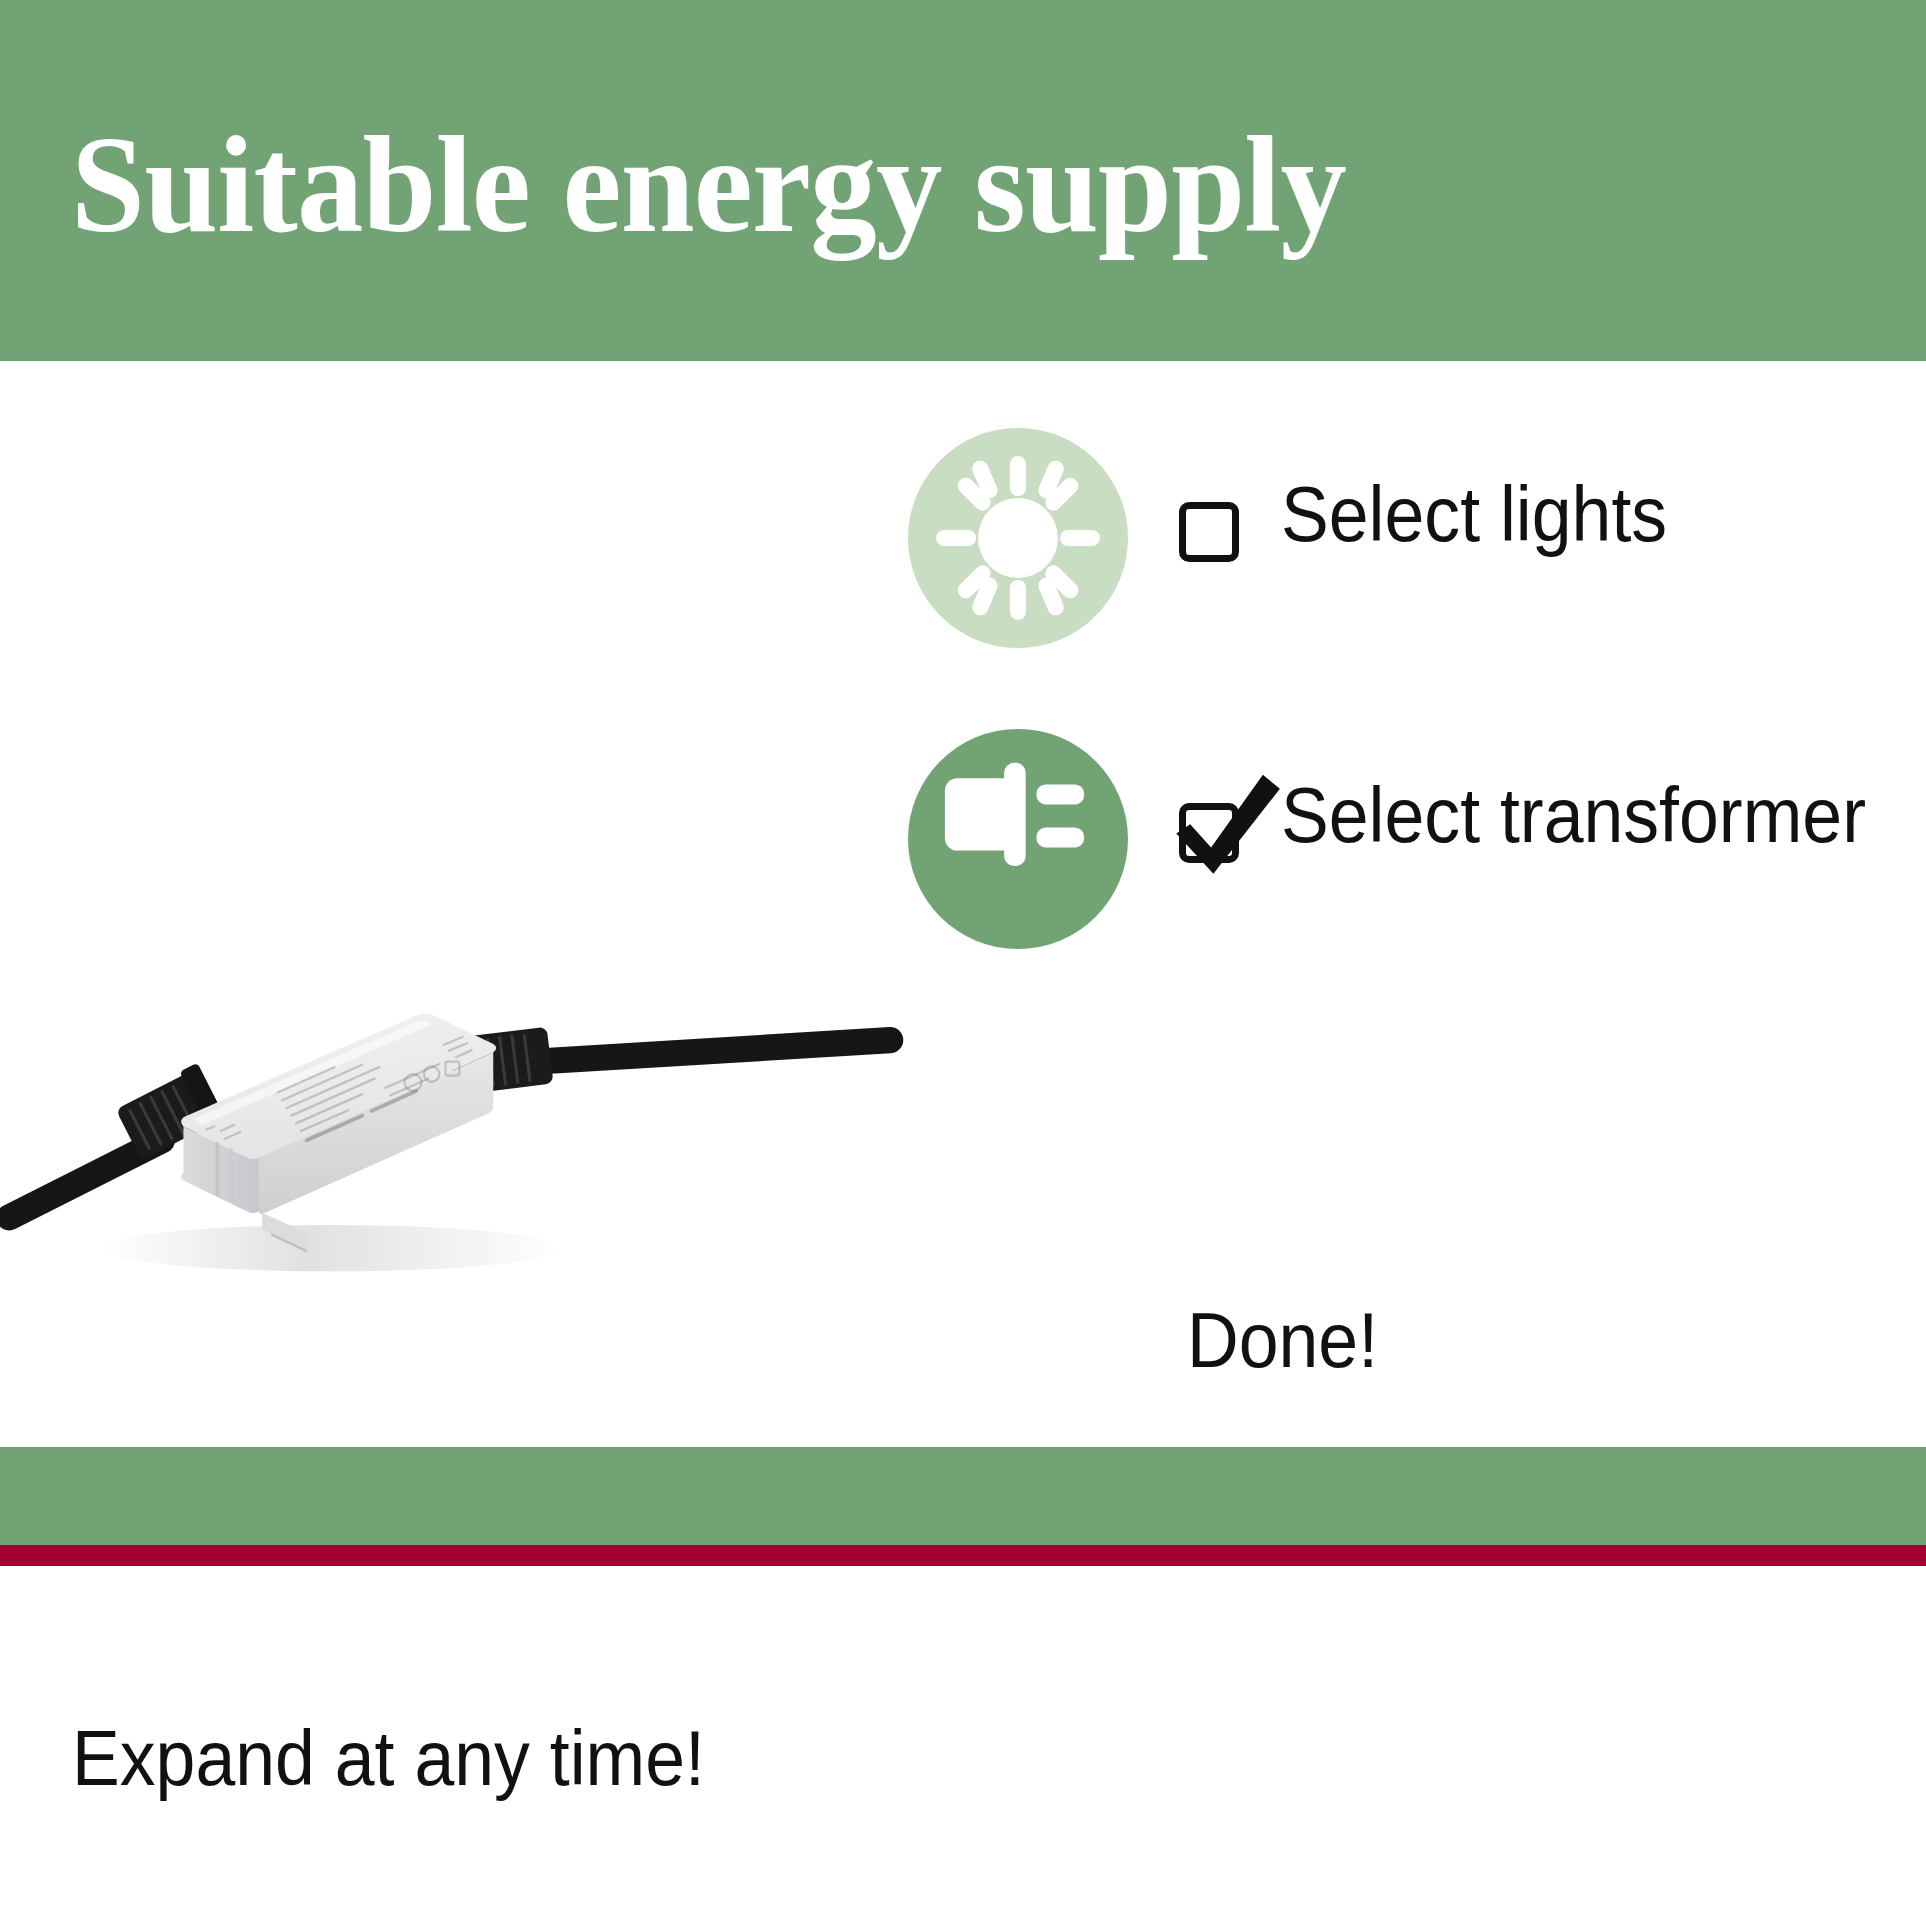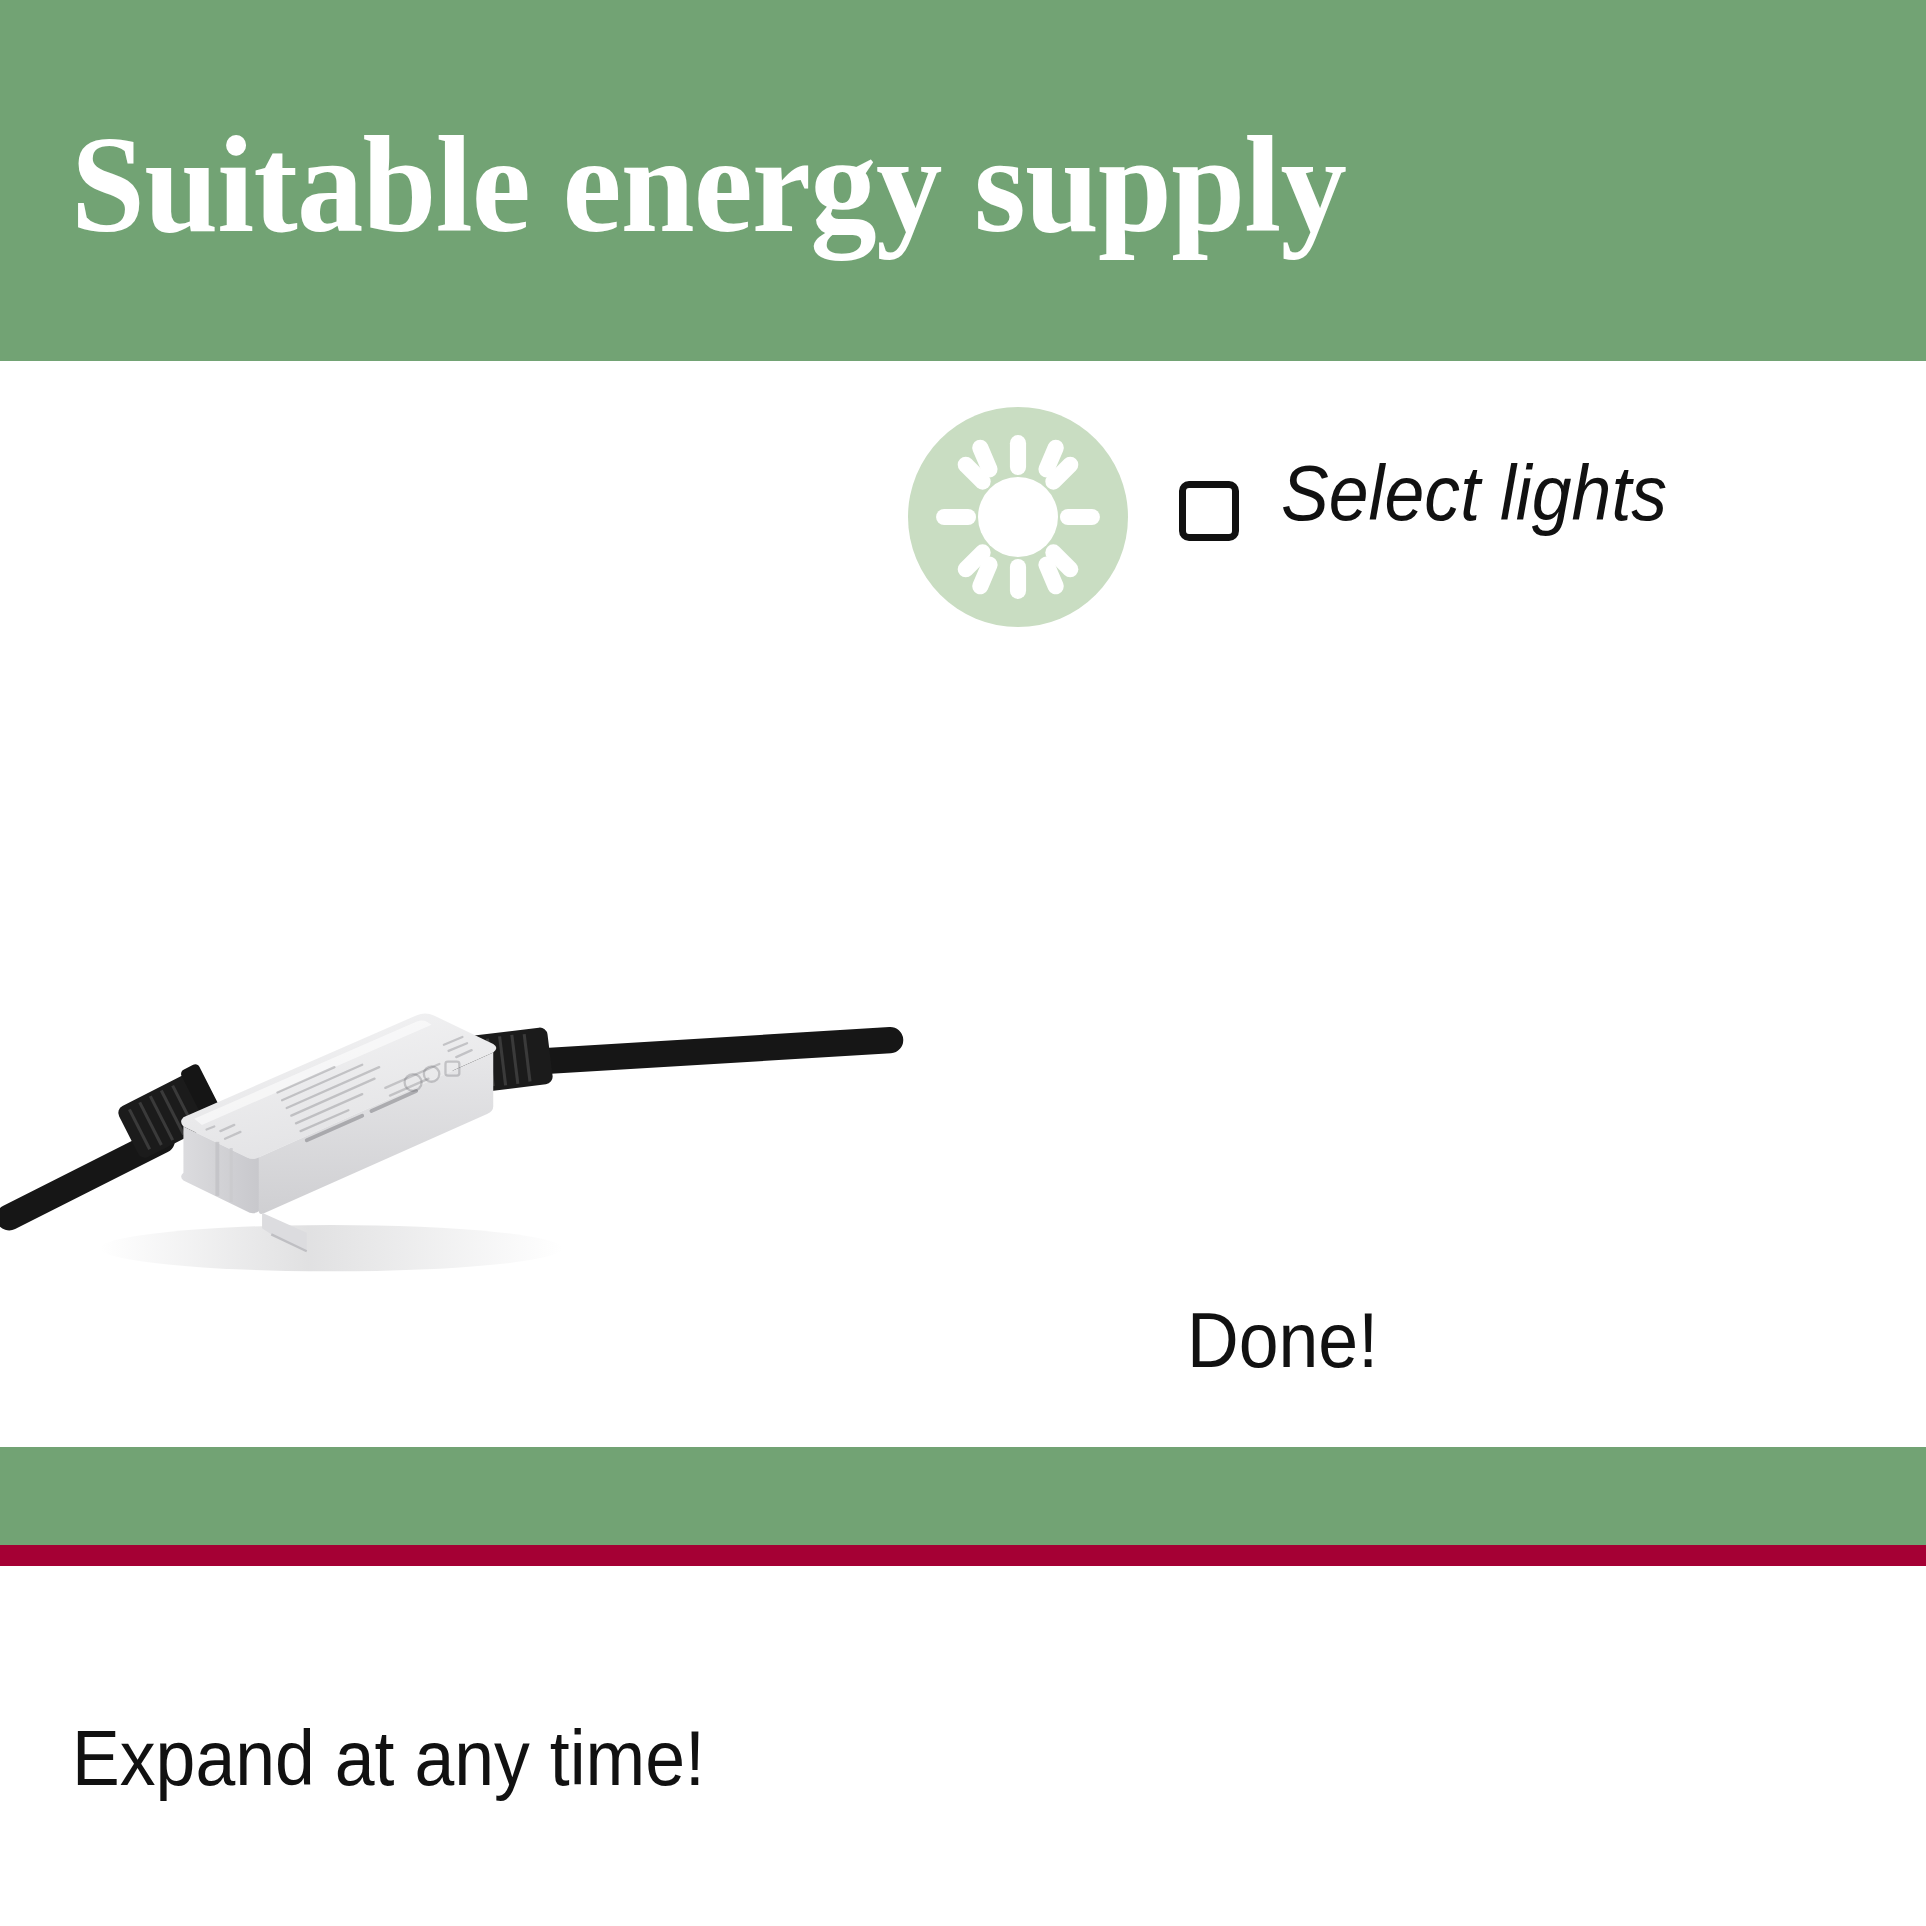--- a/index.html
+++ b/index.html
@@ -9,21 +9,21 @@
   
   .header-bar{position:absolute;left:0;top:0;width:1926px;height:361px;
               background:#72a374;}
   .header-title{position:absolute;left:71px;top:117px;
                 font-family:"Liberation Serif","DejaVu Serif",serif;
                 font-weight:bold;font-size:137px;line-height:1;color:#ffffff;
                 letter-spacing:-0.8px;white-space:nowrap;
                 transform:scaleX(0.97);transform-origin:left top;}
 
   
-  .checklist{position:absolute;left:908px;top:407px;width:1002px;font-style:italic;}
+  .checklist{position:absolute;left:908px;top:428px;width:1002px;}
   .check-row{position:relative;height:301px;}
   .icon-circle{position:absolute;left:0;top:0;width:220px;height:220px;
                border-radius:50%;overflow:visible;}
   .icon-circle.pale{background:#c9ddc2;}
   .icon-circle.solid{background:#72a374;}
   .icon-circle svg{position:absolute;left:0;top:0;width:220px;height:220px;
                    overflow:visible;}
 
   .checkbox{position:absolute;left:271px;top:74px;width:46px;height:46px;
             border:7px solid #111111;border-radius:10px;background:#fff;}
@@ -76,20 +76,37 @@
           <line x1="192" y1="53" x2="180" y2="81"></line>
           <line x1="106" y1="205" x2="94" y2="233"></line>
         </g>
       </svg>
     </div>
     <div class="checkbox"></div>
     <div class="row-label">Select lights</div>
   </div>
 
 
+  <div class="check-row">
+    <div class="icon-circle solid">
+      <svg viewBox="0 0 286 286">
+        <rect x="48" y="64" width="92" height="94" rx="16" fill="#ffffff"></rect>
+        <rect x="125" y="44" width="28" height="134" rx="13" fill="#ffffff"></rect>
+        <rect x="167" y="72" width="62" height="26" rx="12" fill="#ffffff"></rect>
+        <rect x="167" y="128" width="62" height="26" rx="12" fill="#ffffff"></rect>
+      </svg>
+    </div>
+    <div class="checkbox"></div>
+    <div class="tick">
+      <svg viewBox="0 0 150 150">
+        <path d="M30 78 L57 108 L124 14 L146 32 L60 142 L12 90 Z" fill="#111111"></path>
+      </svg>
+    </div>
+    <div class="row-label">Select transformer</div>
+  </div>
 </div>
 
 <div class="done-text">Done!</div>
 
 <div class="product">
   <svg viewBox="0 0 1160 560" preserveAspectRatio="xMinYMin meet">
     <defs>
       <linearGradient id="topFace" x1="0" y1="0" x2="0.4" y2="1">
         <stop offset="0%" stop-color="#f4f4f5"></stop>
         <stop offset="100%" stop-color="#e3e3e5"></stop>

